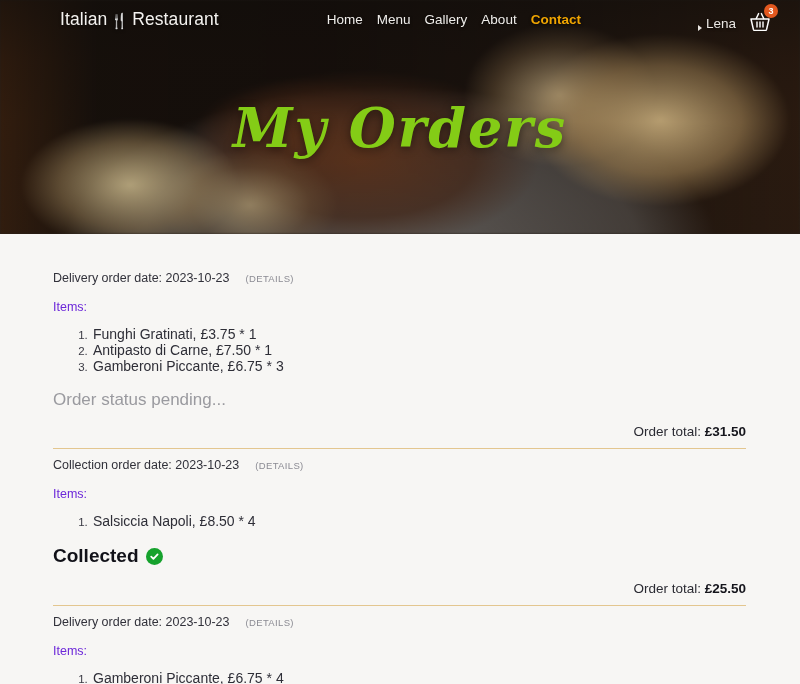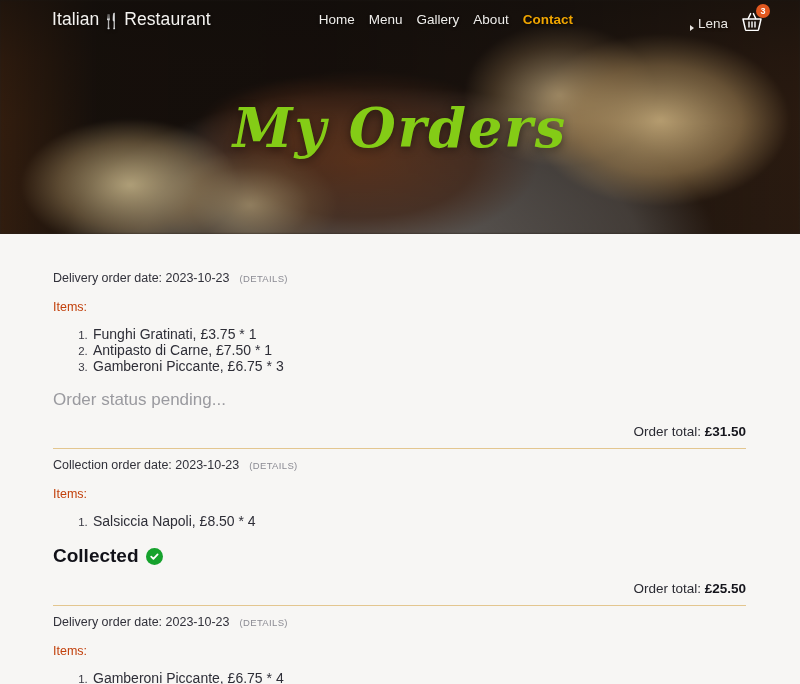--- a/index.html
+++ b/index.html
@@ -51,21 +51,21 @@
 
   .hero-scrim {
     position: absolute;
     inset: 0;
     background: linear-gradient(180deg, rgba(18,14,11,0.62) 0%, rgba(22,16,12,0.34) 26%, rgba(24,18,13,0.18) 52%, rgba(30,22,16,0.26) 100%);
   }
 
   
   .navbar {
     position: absolute;
-    top: 0; left: 0;
+    top: 0; left: 8px;
     width: 780px;
     height: 38px;
     display: flex;
     align-items: center;
     z-index: 6;
     padding: 0 16px 0 52px;
   }
 
   .brand {
     font-size: 17.5px;
@@ -172,35 +172,35 @@
 
   .order-divider {
     height: 0;
     border-top: 1.5px solid #e3c68f;
     margin: 9px 0 0 0;
   }
 
   .order-head {
     display: flex;
     align-items: baseline;
-    gap: 10px;
+    gap: 16px;
     font-size: 12.5px;
     color: #31313a;
     padding-top: 9px;
   }
   .order-head .details-link {
     font-size: 9.5px;
     color: #8b8b93;
     letter-spacing: 0.35px;
     cursor: pointer;
   }
 
   .items-label {
     font-size: 12.5px;
-    color: #c2410c;
+    color: #6d28d9;
     margin-top: 15px;
   }
 
   .item-list {
     margin: 12px 0 0 0;
     padding-left: 38px;
     list-style: decimal;
   }
   .item-list li {
     font-size: 14px;

